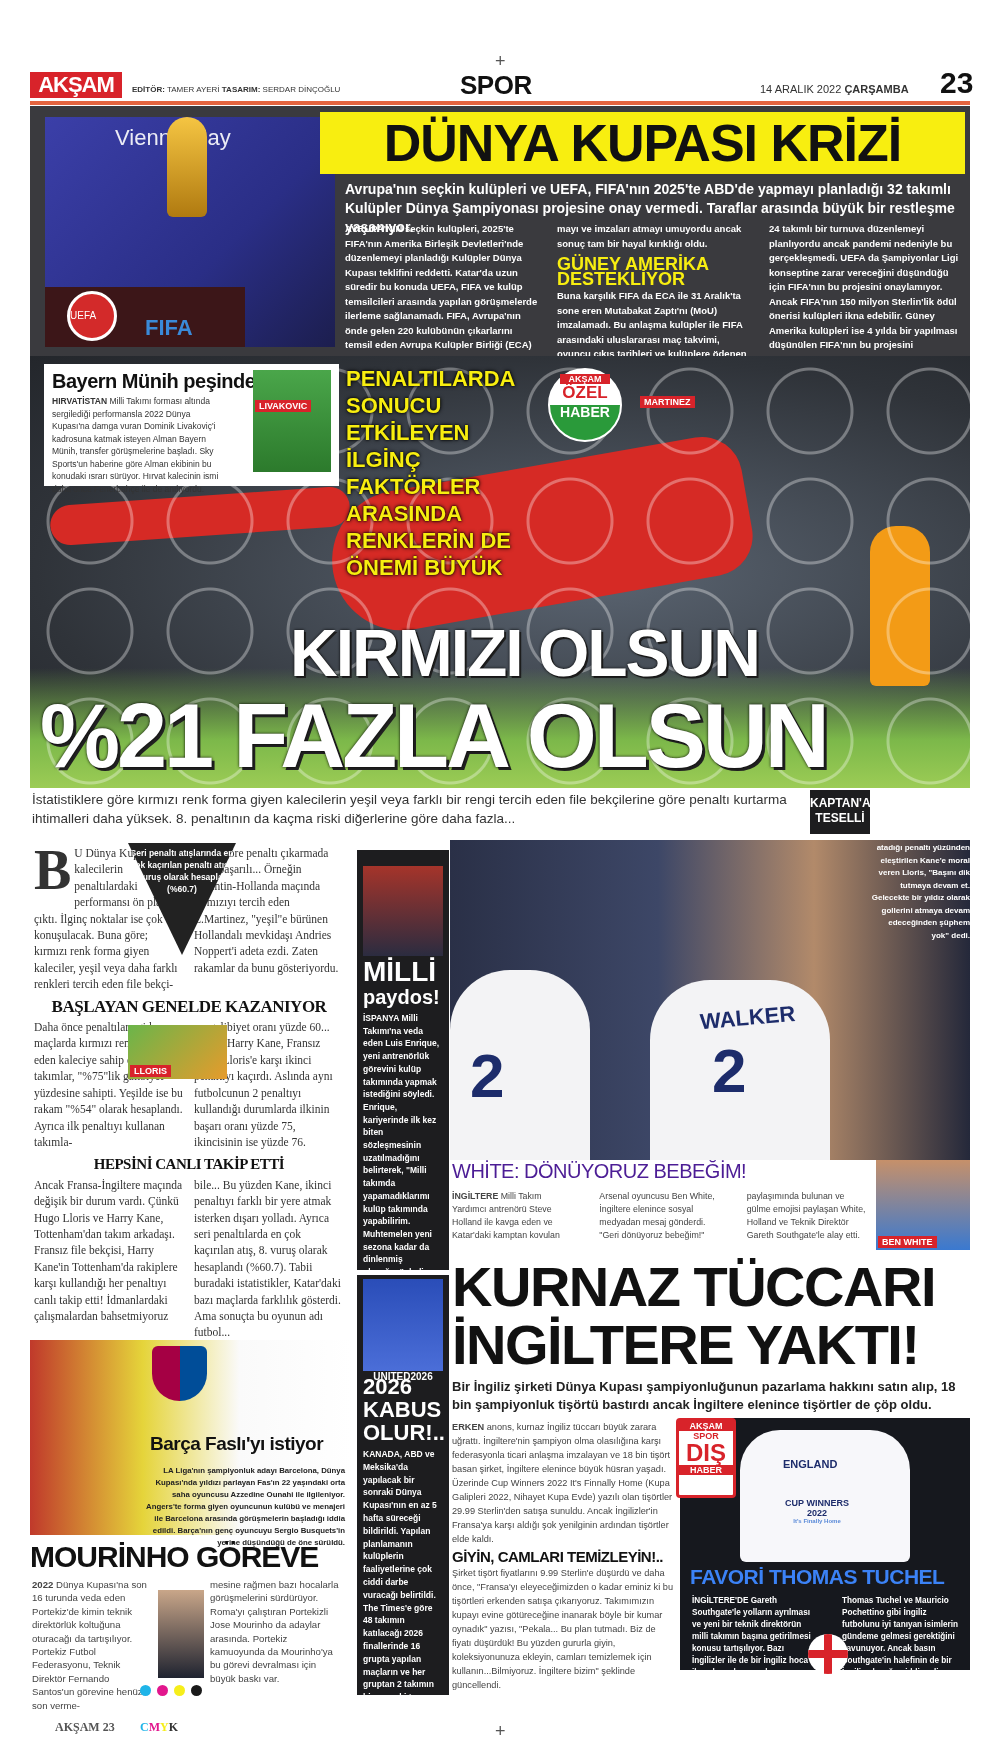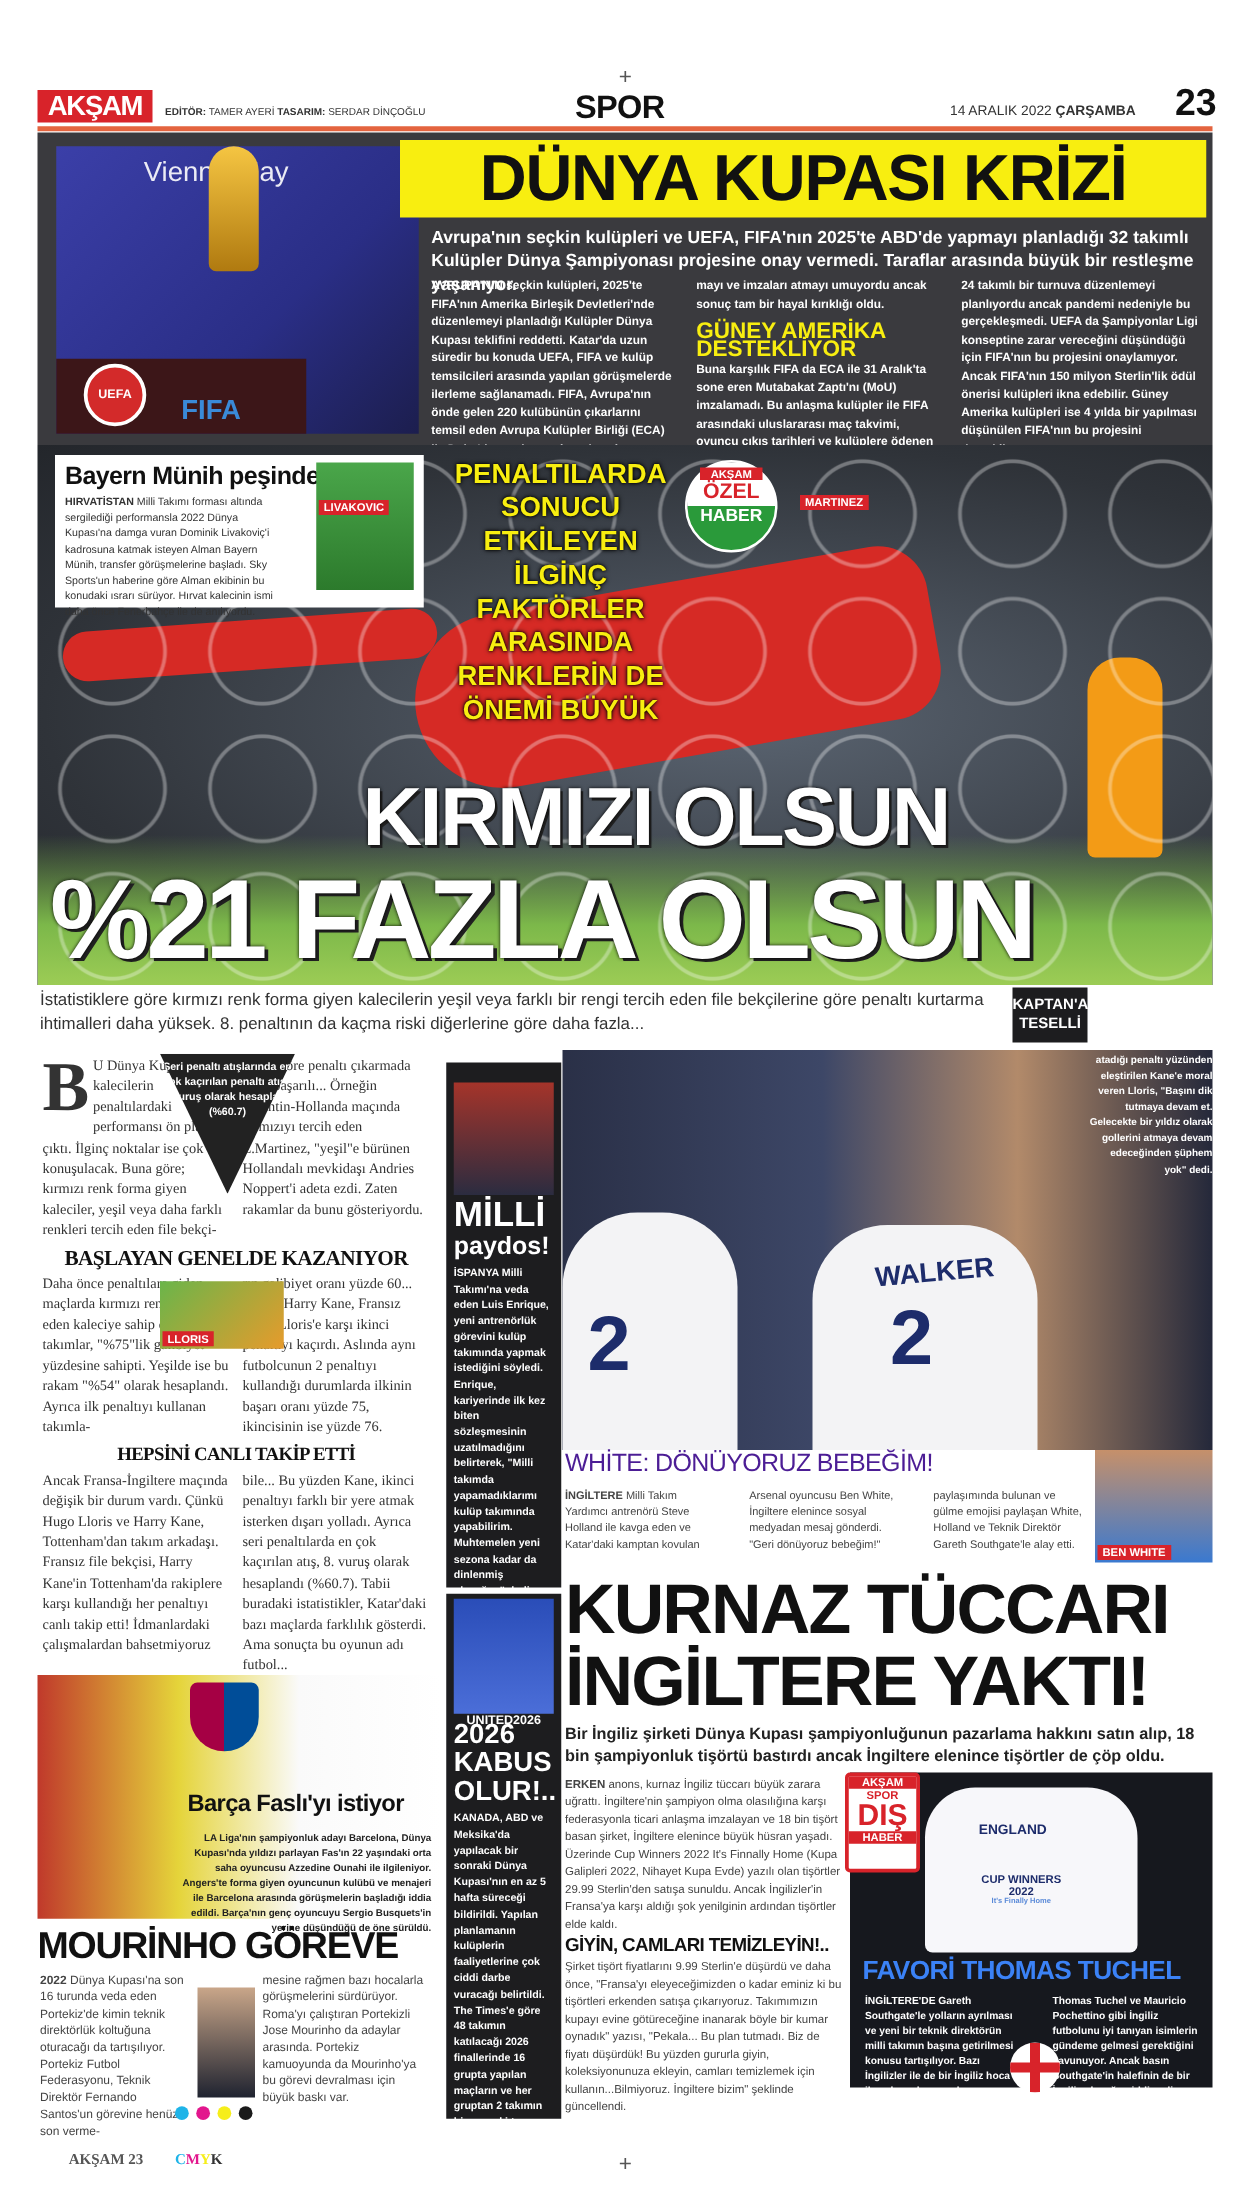--- a/index.html
+++ b/index.html
@@ -12,42 +12,42 @@
 .credits b{font-weight:bold}
 .section{left:460px;top:70px;font-size:26px;font-weight:bold;color:#111;letter-spacing:-0.5px}
 .date{left:760px;top:83px;font-size:11px;color:#333}
 .date b{font-weight:bold}
 .pageno{left:940px;top:66px;font-size:30px;font-weight:bold;color:#111}
 .hrule{left:30px;top:101px;width:940px;height:4px;background:#e4643f}
 
 .topbox{left:30px;top:106px;width:940px;height:250px;background:#3a3a3e}
 .photo1{left:45px;top:117px;width:290px;height:230px;background:linear-gradient(135deg,#3b3fa8 0%,#2a2e86 60%,#1c1e4e 100%)}
 .photo1 .podium{position:absolute;left:0;bottom:0;width:200px;height:60px;background:#3c1618}
-.uefa{position:absolute;left:22px;bottom:6px;width:50px;height:50px;border-radius:50%;background:#d32a2a;border:3px solid #fff;color:#fff;font-size:10px;font-weight:bold;text-align:center;line-height:44px}
+.uefa{position:absolute;left:22px;bottom:6px;width:50px;height:50px;border-radius:50%;background:#d32a2a;border:3px solid #fff;color:#fff;font-size:10px;font-weight:normal;text-align:left;line-height:44px}
 .fifa{position:absolute;left:100px;bottom:6px;color:#3a8ad8;font-weight:bold;font-size:22px}
 .trophy{position:absolute;left:122px;top:0;width:40px;height:100px;background:linear-gradient(#f5c542,#b07a10);border-radius:20px 20px 6px 6px}
 .vienna{position:absolute;left:70px;top:8px;color:#fff;font-size:22px;opacity:.9}
 .headline1{left:320px;top:112px;width:645px;height:62px;background:#f8ee10;color:#111;font-weight:bold;font-size:52px;line-height:62px;text-align:center;letter-spacing:-1px;transform-origin:left}
 .lede1{left:345px;top:180px;width:620px;font-size:14px;color:#fff;line-height:19px;font-weight:bold}
 .cols1{left:345px;top:222px;width:620px;display:flex;gap:16px;font-size:9.5px;color:#fff;line-height:14.5px;font-weight:bold}
 .cols1 > div{flex:1}
 .subhead-y{color:#f8ee10;font-size:18px;margin:6px 0 3px;font-weight:bold}
 
 .bigphoto{left:30px;top:356px;width:940px;height:432px;background:radial-gradient(ellipse at 60% 50%,#5b6572 0%,#2f3339 70%,#23262b 100%);overflow:hidden}
 .net{position:absolute;inset:0;background-image:radial-gradient(circle at 50% 50%,transparent 40px,rgba(255,255,255,.55) 41px,rgba(255,255,255,.55) 43px,transparent 44px);background-size:120px 110px;opacity:.6}
 .keeper{position:absolute;left:300px;top:110px;width:420px;height:140px;background:#d62a25;border-radius:70px 40px 40px 70px;transform:rotate(-10deg)}
 .legs{position:absolute;left:20px;top:140px;width:300px;height:40px;background:#d62a25;transform:rotate(-4deg);border-radius:20px}
 .pitch{position:absolute;left:0;bottom:0;width:100%;height:120px;background:linear-gradient(180deg,rgba(110,170,60,0) 0%,#7cb84a 60%,#9ccc55 100%)}
 .dutch{position:absolute;right:40px;top:170px;width:60px;height:160px;background:#f39b16;border-radius:26px 26px 6px 6px}
 .bayern{left:44px;top:364px;width:295px;height:122px;background:#fff;padding:6px 8px}
 .bayern h3{font-size:20px;font-weight:bold;color:#111;letter-spacing:-.5px}
 .bayern p{width:170px;font-size:8.5px;line-height:12.5px;color:#333;margin-top:2px}
 .bayern .livaphoto{position:absolute;right:8px;top:6px;width:78px;height:102px;background:linear-gradient(#4aa64a,#2c7a2c)}
 .tag-red{background:#d8232a;color:#fff;font-weight:bold;font-size:9px;padding:1px 4px;position:absolute}
-.pen-text{left:346px;top:365px;width:205px;text-align:center;color:#f8ee10;font-weight:bold;font-size:22px;line-height:27px;text-shadow:0 0 4px #000,0 0 2px #000}
+.pen-text{left:346px;top:365px;width:205px;color:#f8ee10;font-weight:bold;font-size:22px;line-height:27px;text-shadow:0 0 4px #000,0 0 2px #000}
 .ozel{left:548px;top:368px;width:74px;height:74px;border-radius:50%;background:linear-gradient(#fff 0%,#fff 50%,#2a9a3a 50%);border:2px solid #fff;text-align:center}
 .ozel .a{background:#d8232a;color:#fff;font-size:9px;font-weight:bold;margin:4px 10px 0}
 .ozel .b{color:#d8232a;font-size:17px;font-weight:bold;line-height:18px}
 .ozel .c{color:#fff;font-size:14px;font-weight:bold;line-height:20px}
 .martinez{left:640px;top:396px}
 .kirmizi{left:290px;top:620px;font-size:66px;font-weight:bold;color:#fff;letter-spacing:-2px;text-shadow:0 0 3px #000,2px 2px 0 #222;line-height:66px}
 .fazla{left:40px;top:690px;font-size:90px;font-weight:bold;color:#fff;letter-spacing:-3px;text-shadow:0 0 3px #000,3px 3px 0 #222;line-height:92px}
 .lede2{left:32px;top:790px;width:775px;font-size:13.5px;line-height:19px;color:#333}
 
 .kaptan{left:810px;top:790px;width:60px;height:44px;background:#1d1d1f;color:#fff;text-align:center;font-weight:bold;font-size:12px;line-height:15px;padding-top:6px}

